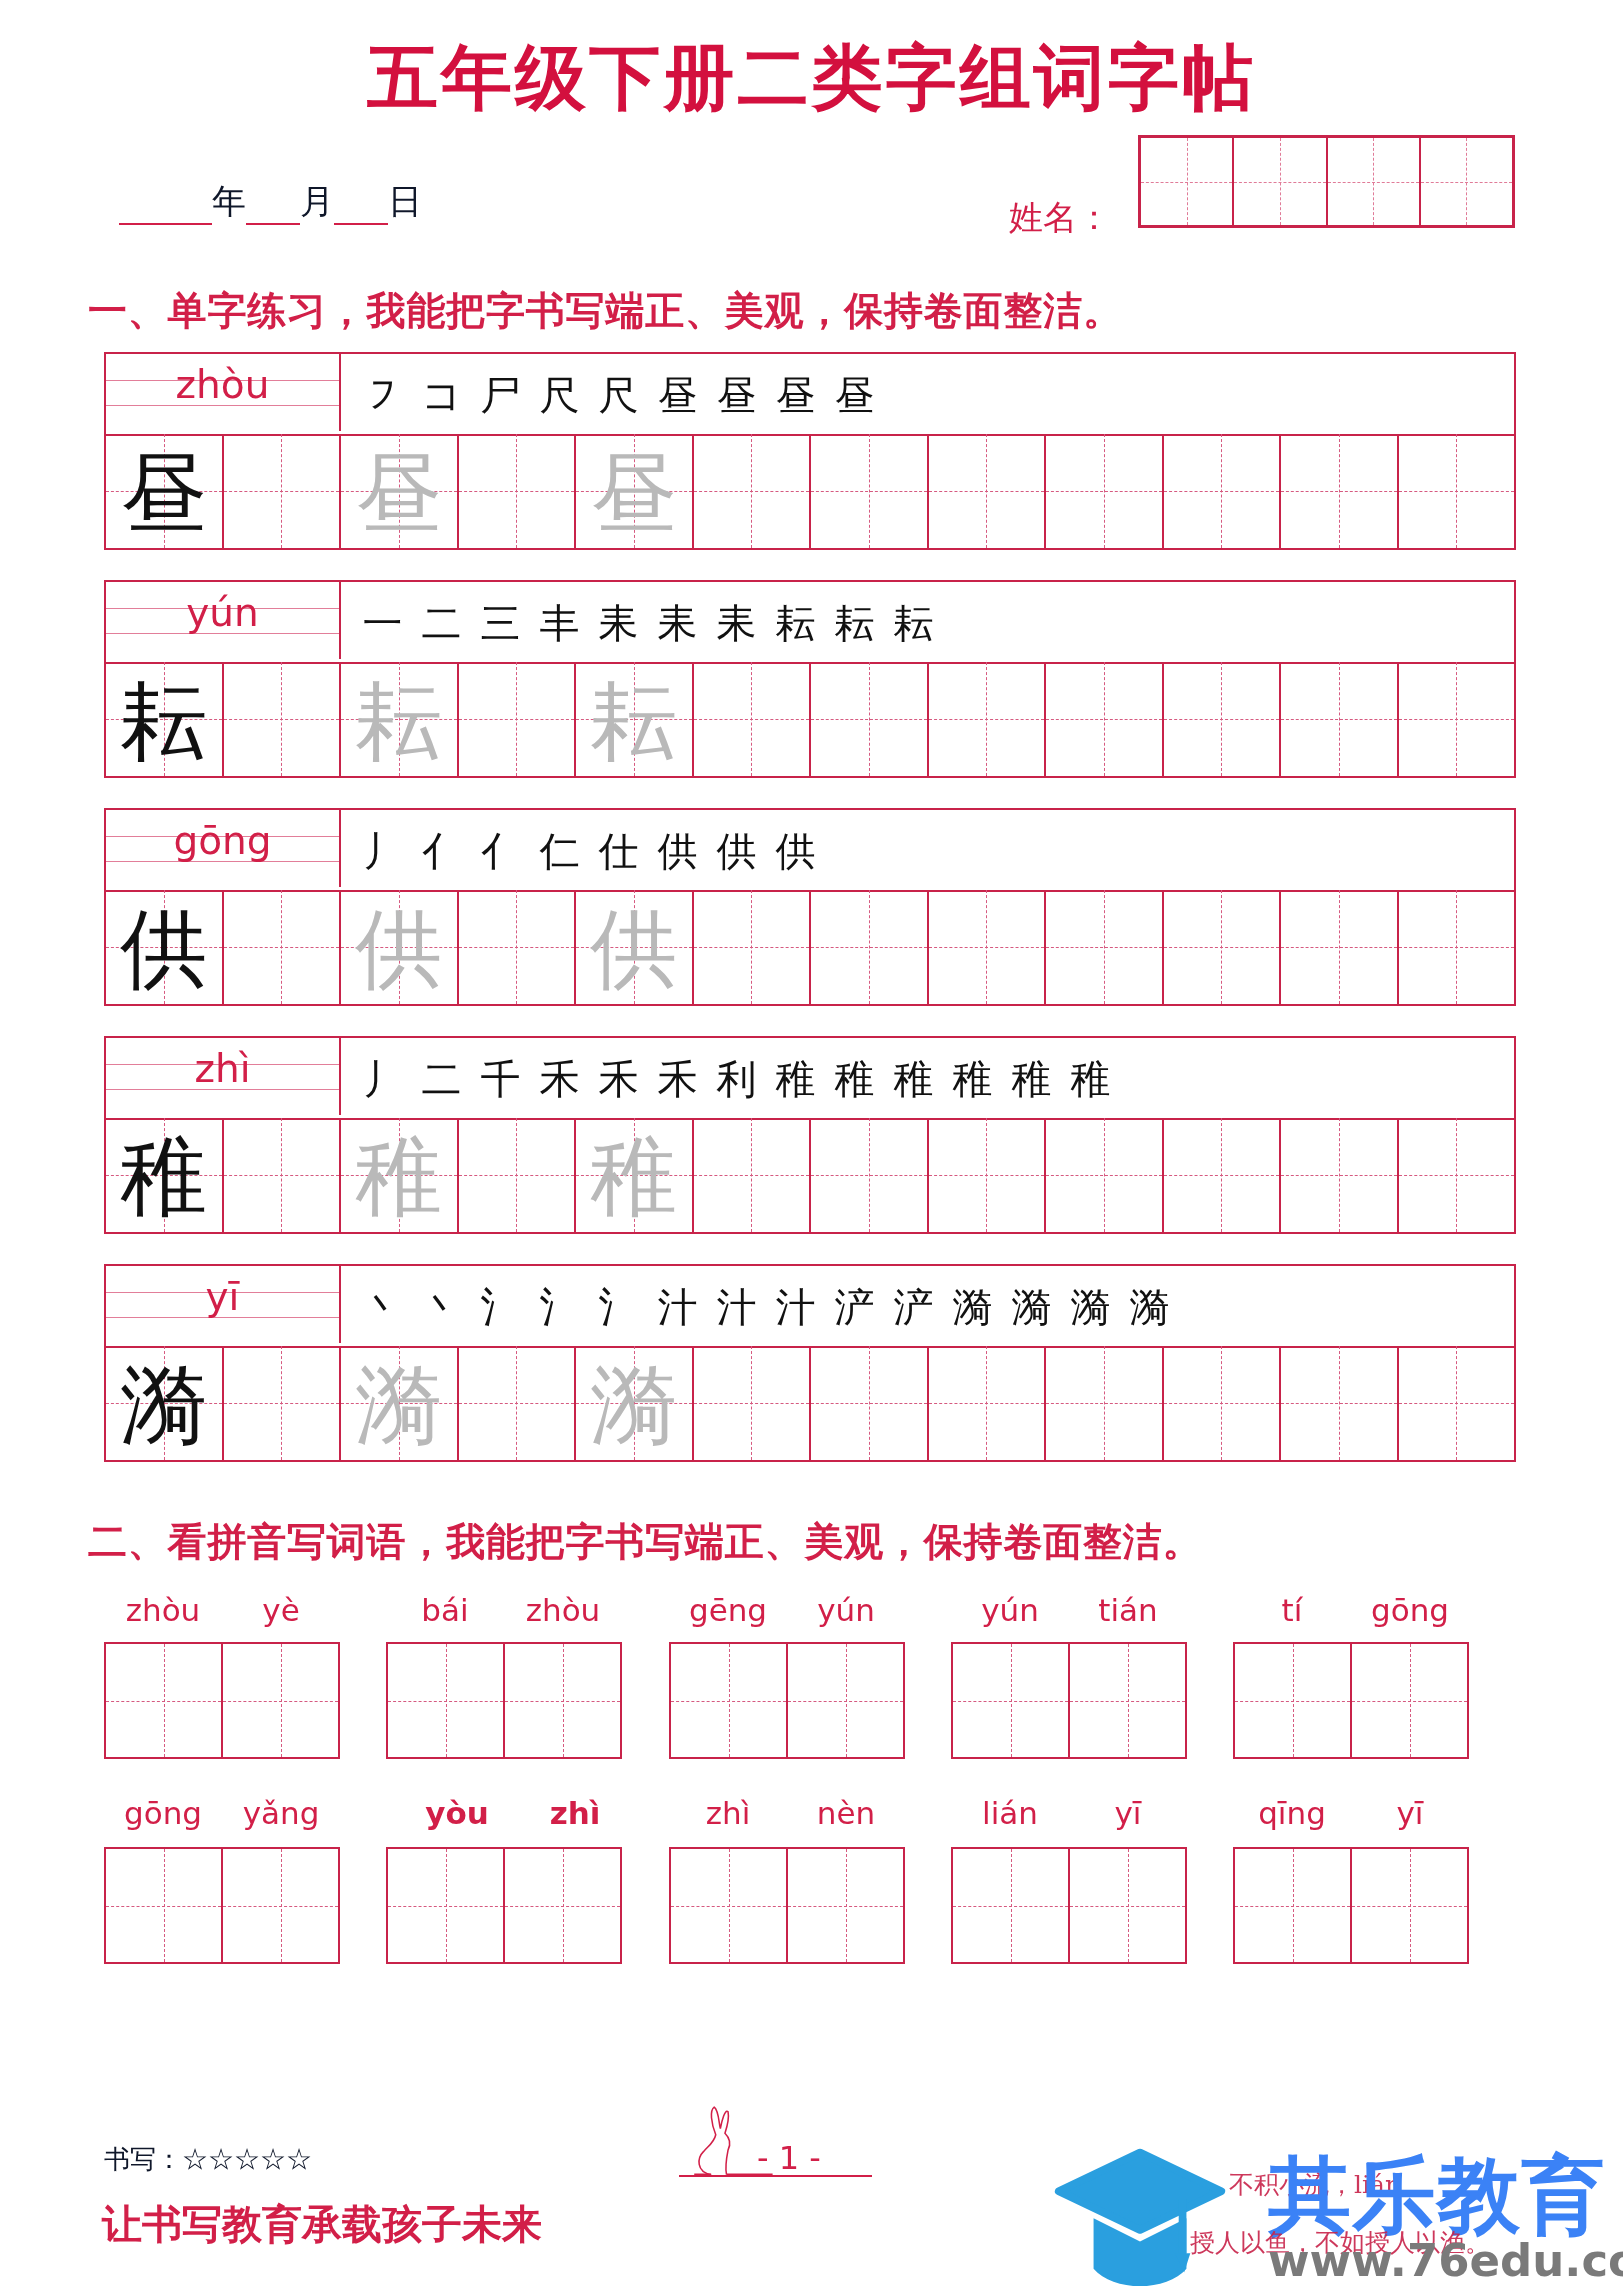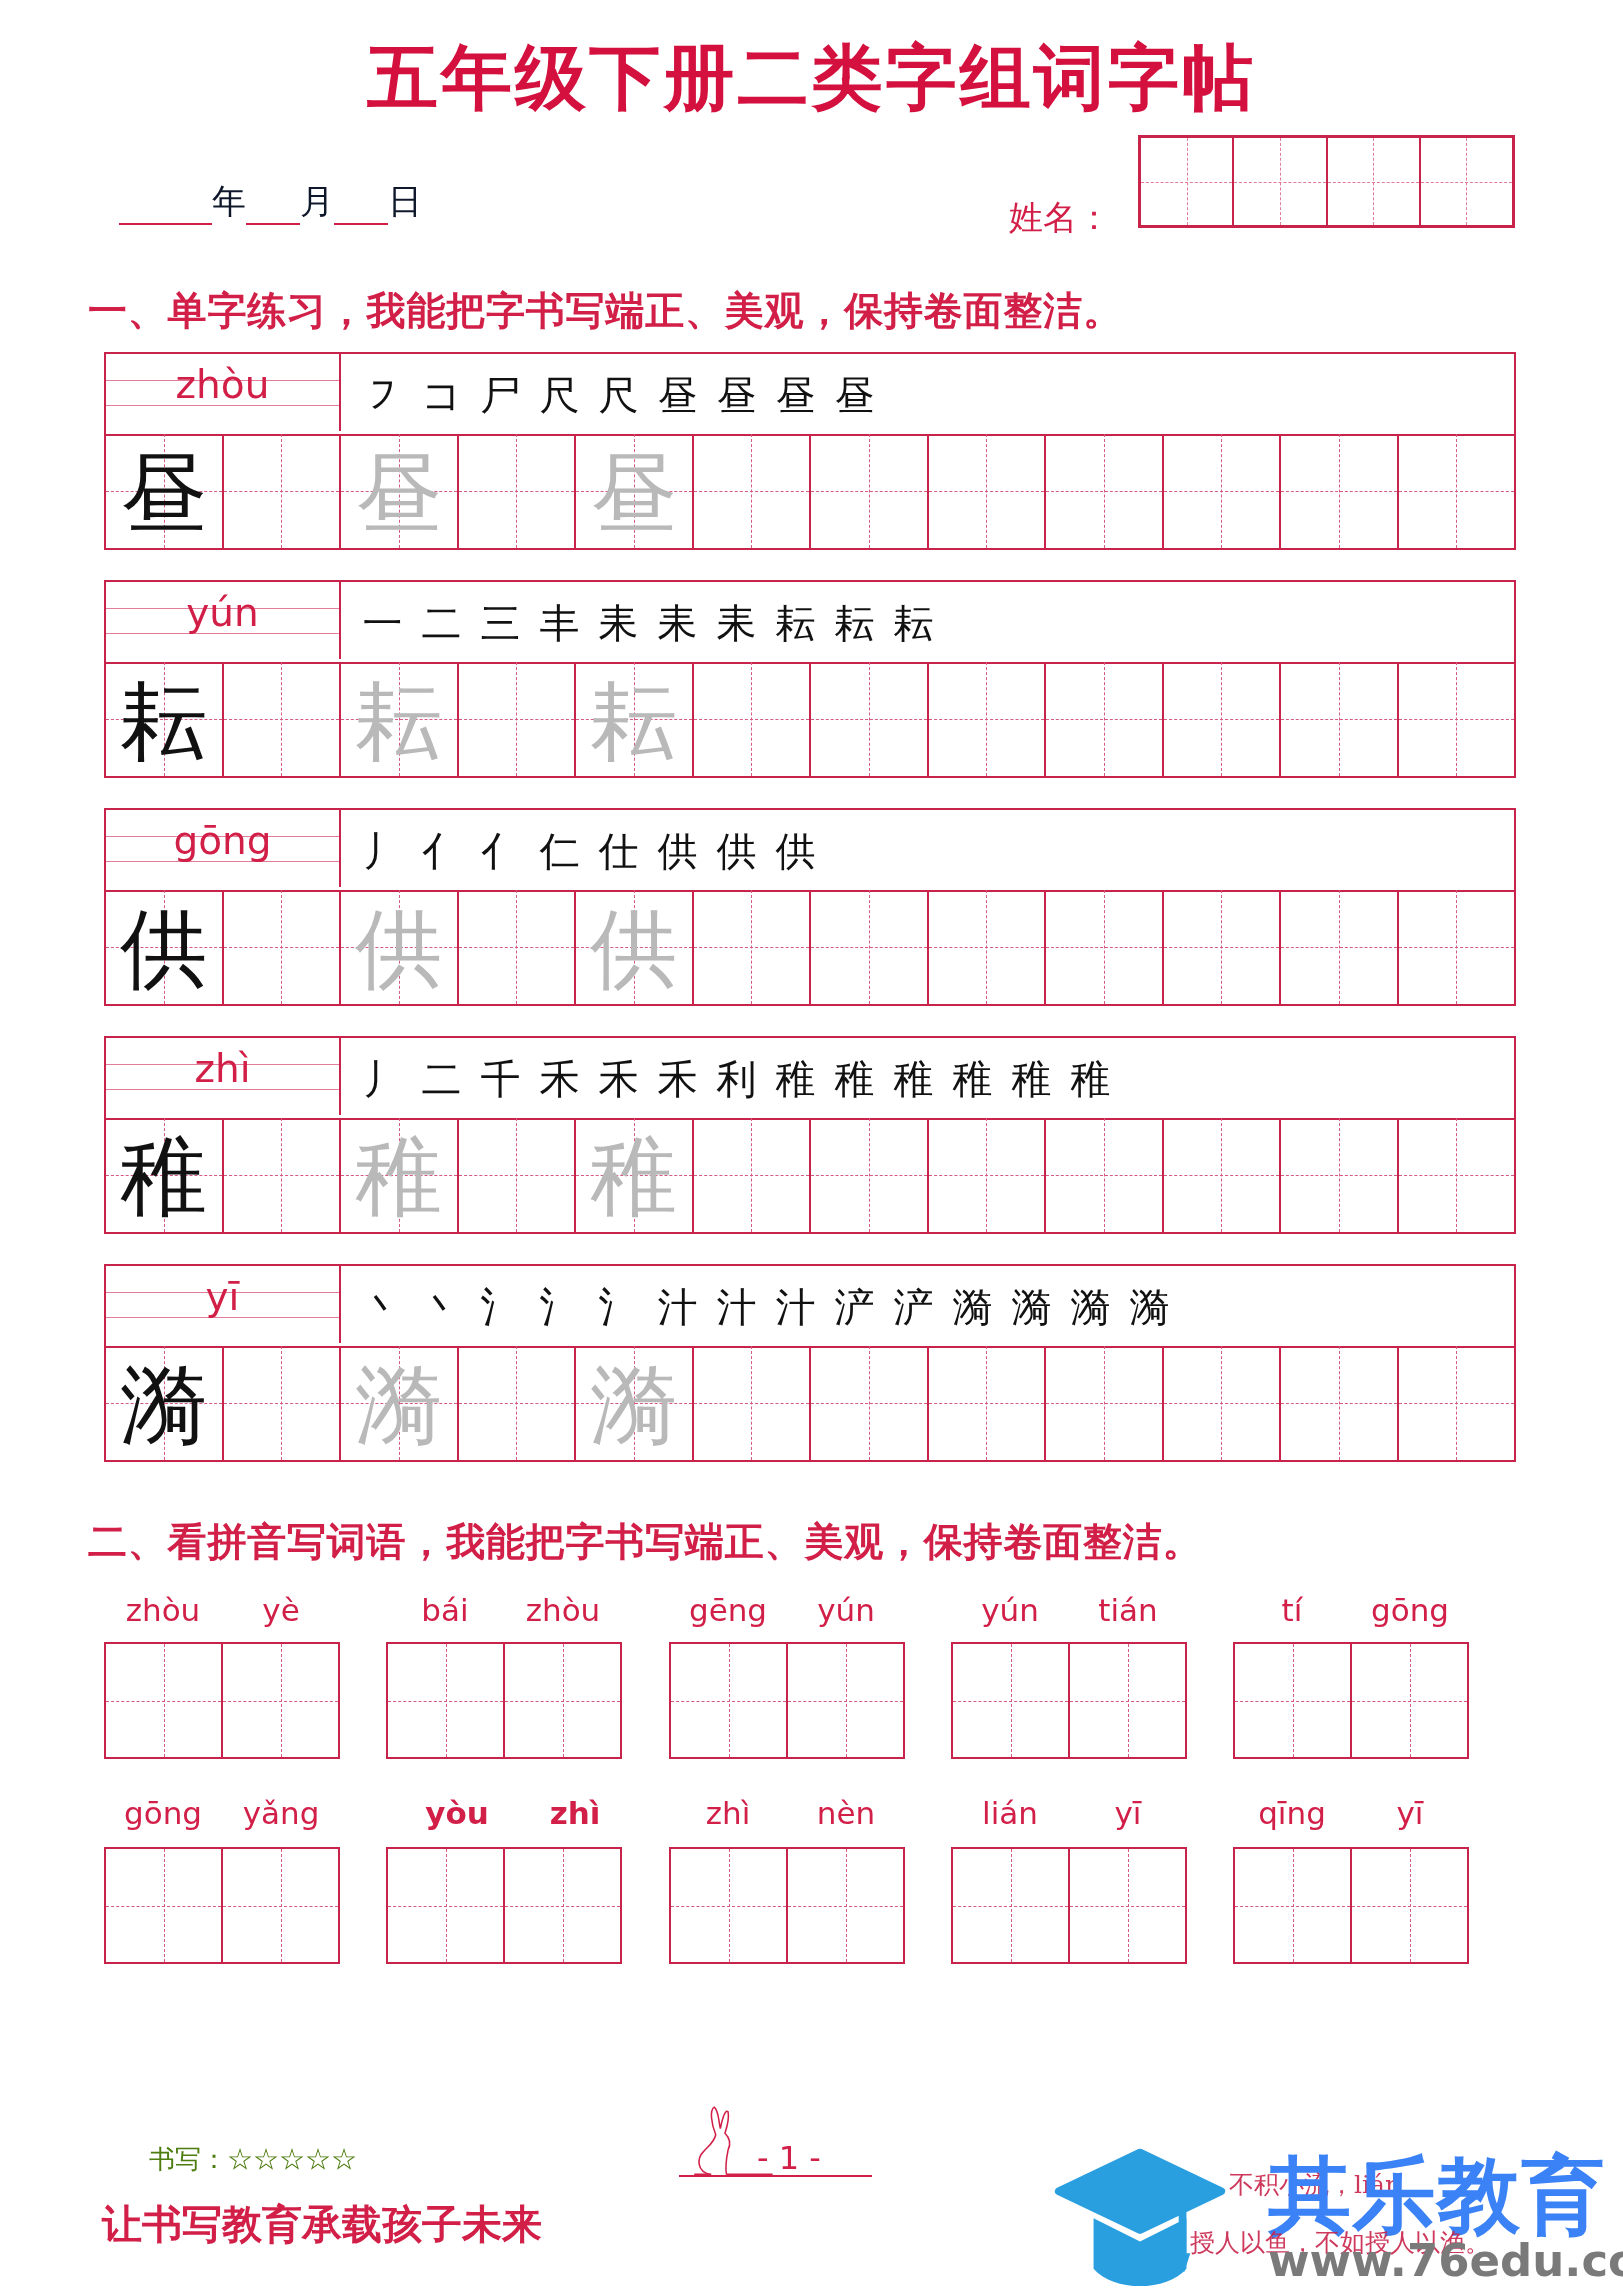--- a/index.html
+++ b/index.html
@@ -39,21 +39,21 @@
   .row .cell .ch.trace { color:#b9b9b9; }
 
   .word-py { font-size:31px; color:#d21f48; display:flex; width:236px; }
   .word-py span { flex:1; text-align:center; }
   .word-box { width:236px; height:117px; border:2.3px solid #c8234a; box-sizing:border-box; display:flex; }
   .word-box .wc { flex:1; border-right:2.3px solid #c8234a; position:relative; }
   .word-box .wc:last-child { border-right:none; }
   .word-box .wc::before { content:""; position:absolute; left:50%; top:0; bottom:0; border-left:1.5px dashed #d65a80; }
   .word-box .wc::after { content:""; position:absolute; top:50%; left:0; right:0; border-top:1.5px dashed #d65a80; }
 
-  .rating { left:104px; top:2142px; font-size:26px; color:#4d7c0f; font-family:"DejaVu Serif", serif;margin-left:45px; }
+  .rating { left:104px; top:2142px; font-size:26px; color:#0f172a; font-family:"DejaVu Serif", serif; }
   .slogan { left:102px; top:2197px; font-size:40px; color:#d21f48; font-weight:bold; }
   .page-num { left:757px; top:2139px; font-size:32px; color:#d21f48; }
   .page-line { left:679px; top:2175px; width:193px; border-top:2.3px solid #d21f48; }
   .rabbit { left:680px; top:2104px; width:93px; height:73px; }
 
   .logo-cap { left:1051px; top:2137px; width:178px; height:155px; }
   .logo-text { left:1268px; top:2141px; font-size:83px; font-weight:bold; color:#3b82f6; letter-spacing:1.5px; }
   .logo-url { left:1268px; top:2234px; font-size:45px; font-weight:bold; color:#7a7a7a; font-family:"DejaVu Sans", sans-serif; }
   .motto1 { left:1229px; top:2168px; font-size:25px; color:#c8234a; font-family:"DejaVu Serif", serif; opacity:0.9; }
   .motto2 { left:1190px; top:2226px; font-size:25px; color:#c8234a; font-family:"DejaVu Serif", serif; opacity:0.9; }

